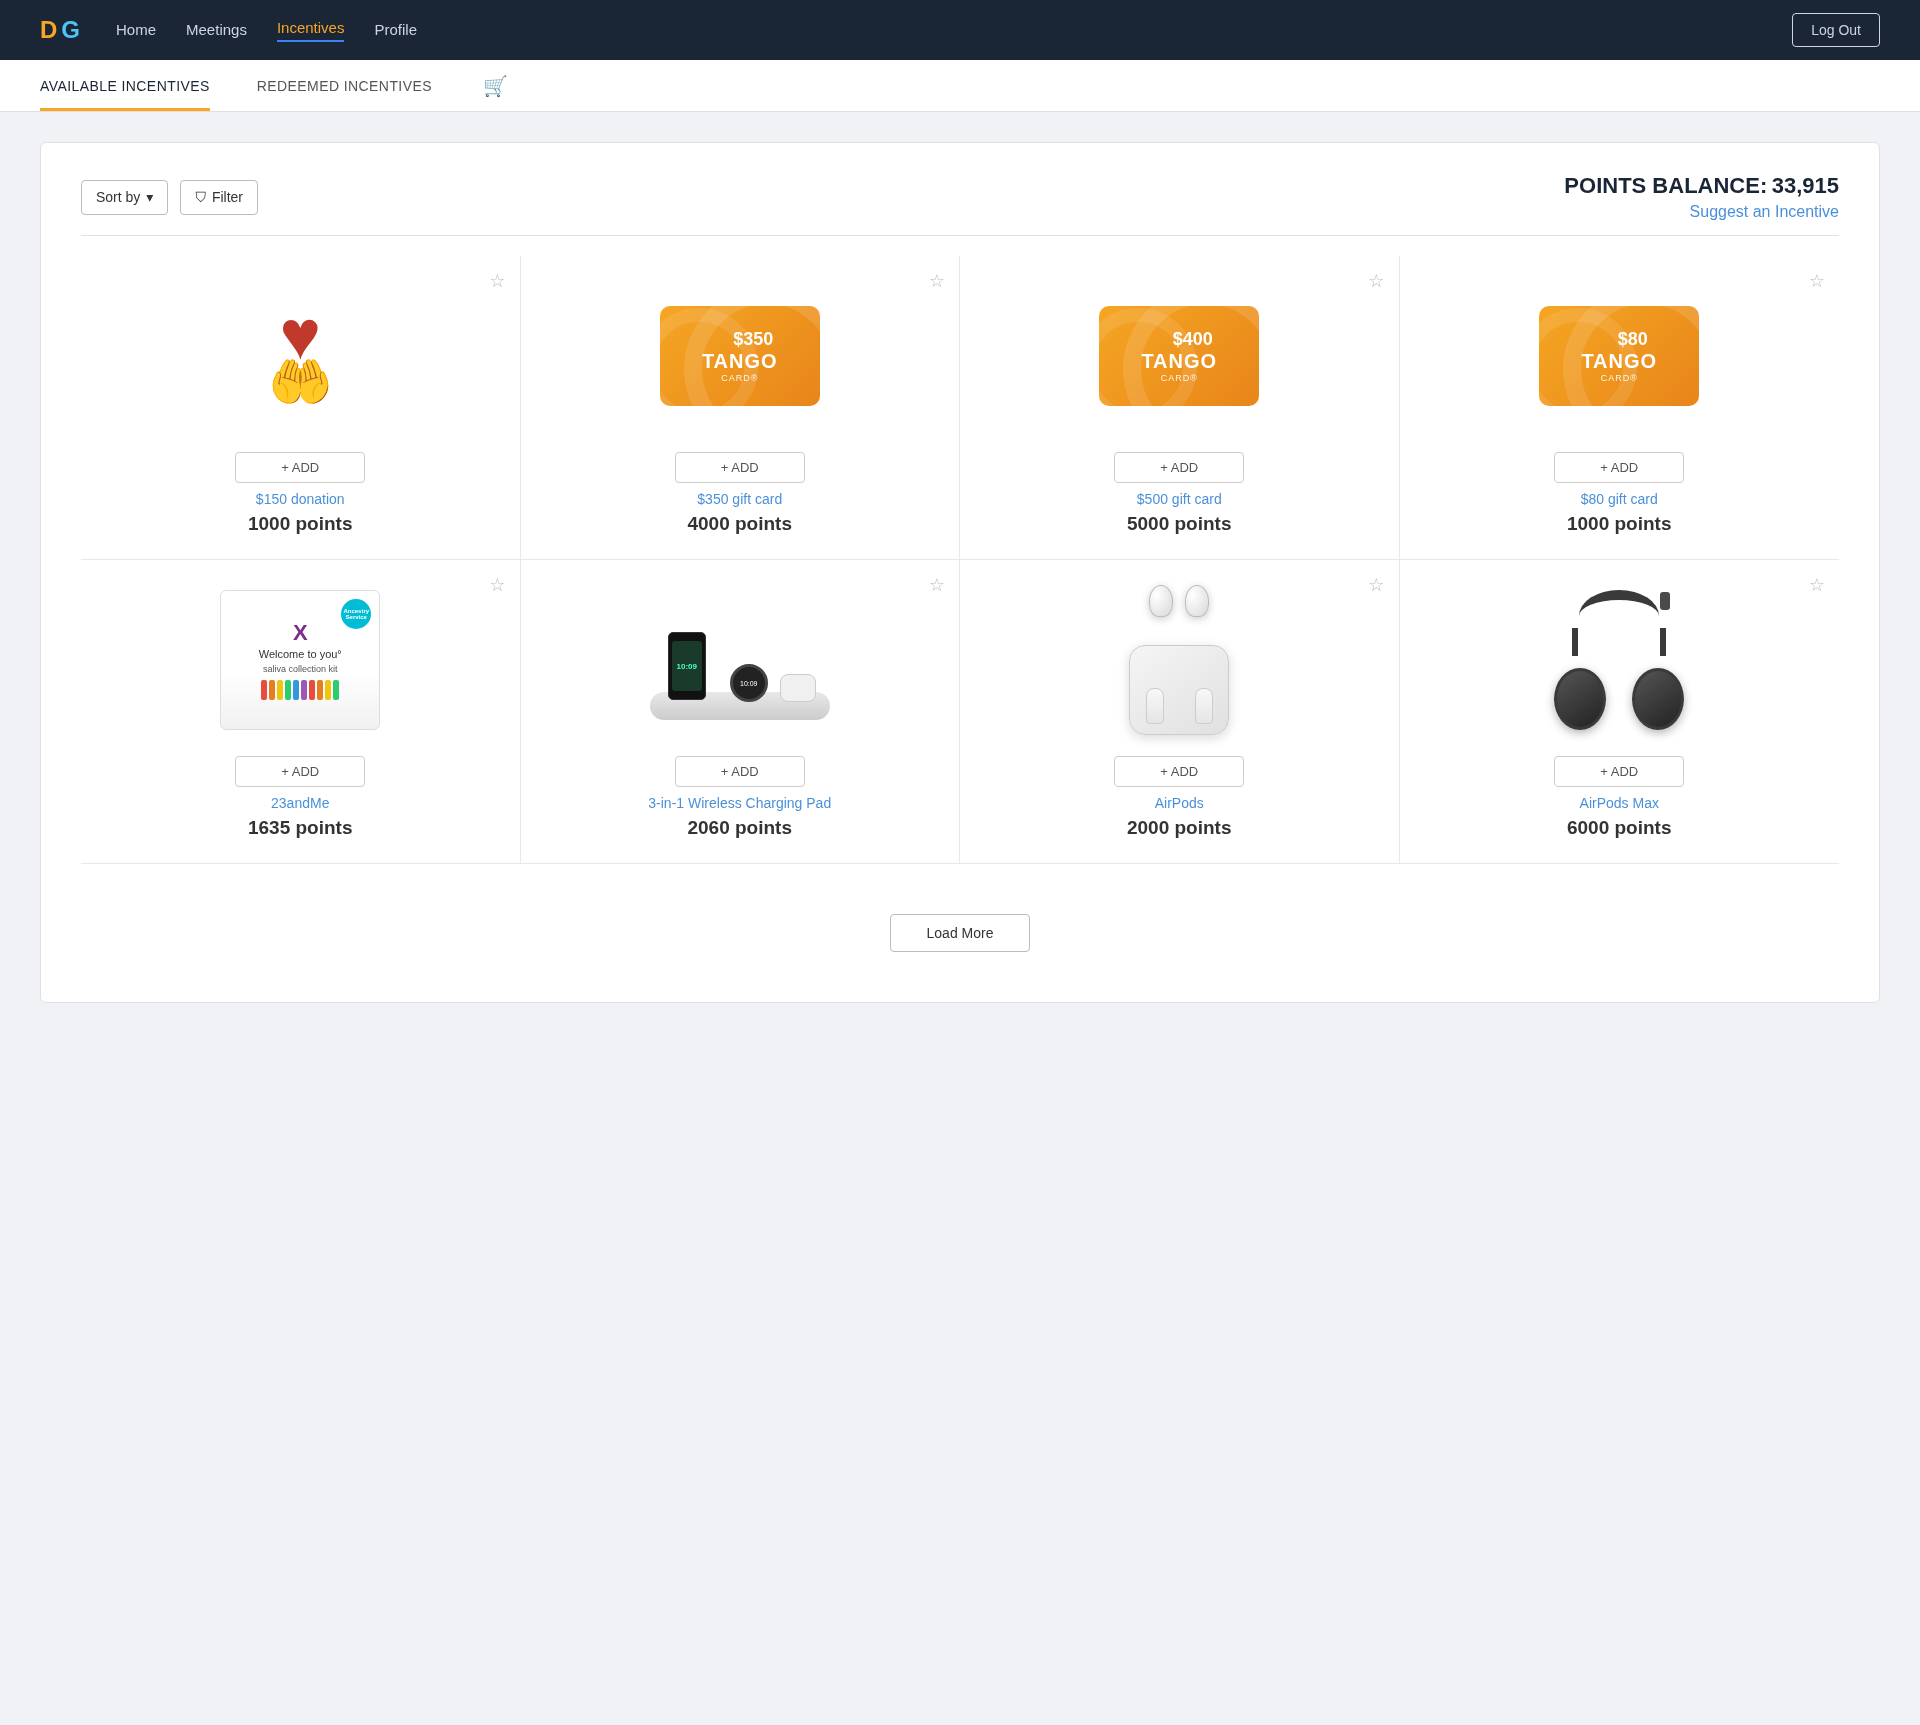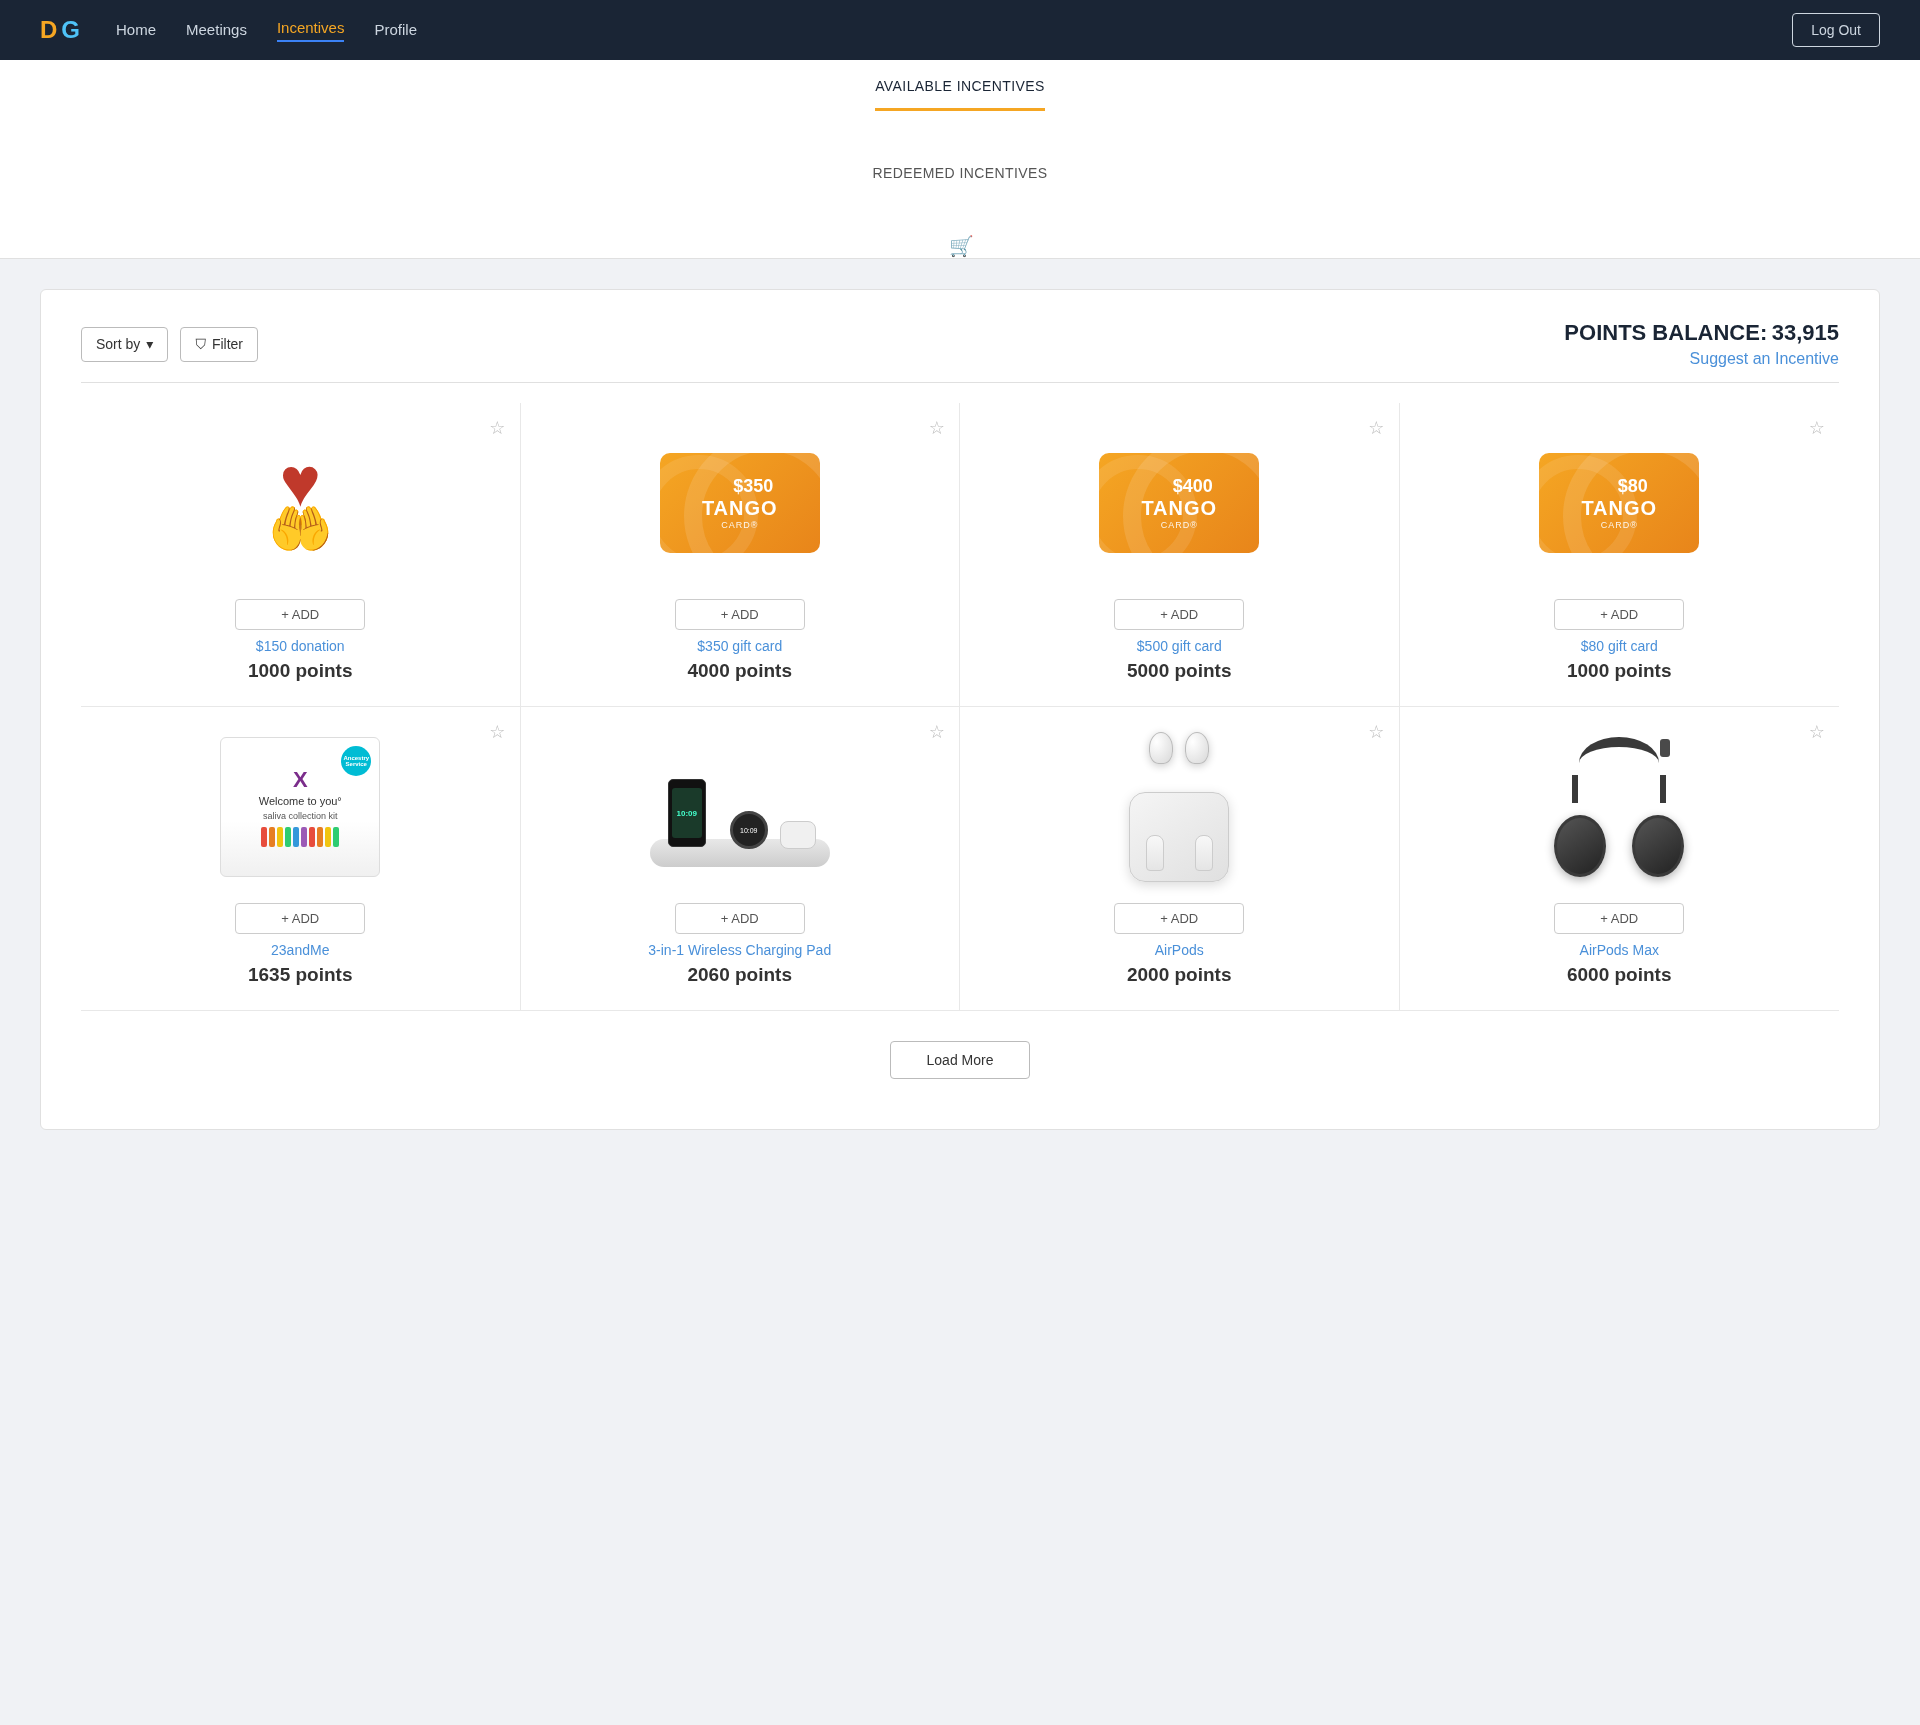--- a/index.html
+++ b/index.html
@@ -39,23 +39,22 @@
       cursor: pointer;
       font-size: 14px;
     }
 
     
     .tabs-bar {
       background: #fff;
       display: flex;
       align-items: center;
       padding: 0 40px;
-      gap: 36px;
+      gap: 47px;
       border-bottom: 1px solid #e0e0e0;
-      flex-direction: column;
     }
     .tab {
       font-size: 14px;
       padding: 18px 0 14px;
       cursor: pointer;
       color: #555;
       border-bottom: 3px solid transparent;
       font-weight: 500;
       letter-spacing: 0.03em;
     }
@@ -271,20 +270,21 @@
       padding: 30px 0 10px;
     }
     .load-more-btn {
       border: 1px solid #bbb;
       background: #fff;
       padding: 10px 36px;
       border-radius: 4px;
       cursor: pointer;
       font-size: 14px;
       color: #333;
+      margin-top: 20px;
     }
   </style>
 </head>
 <body>
 
 <nav>
   <div class="nav-left">
     <div class="logo">
       <span class="logo-d">D</span>
         <span class="logo-g">G</span>

